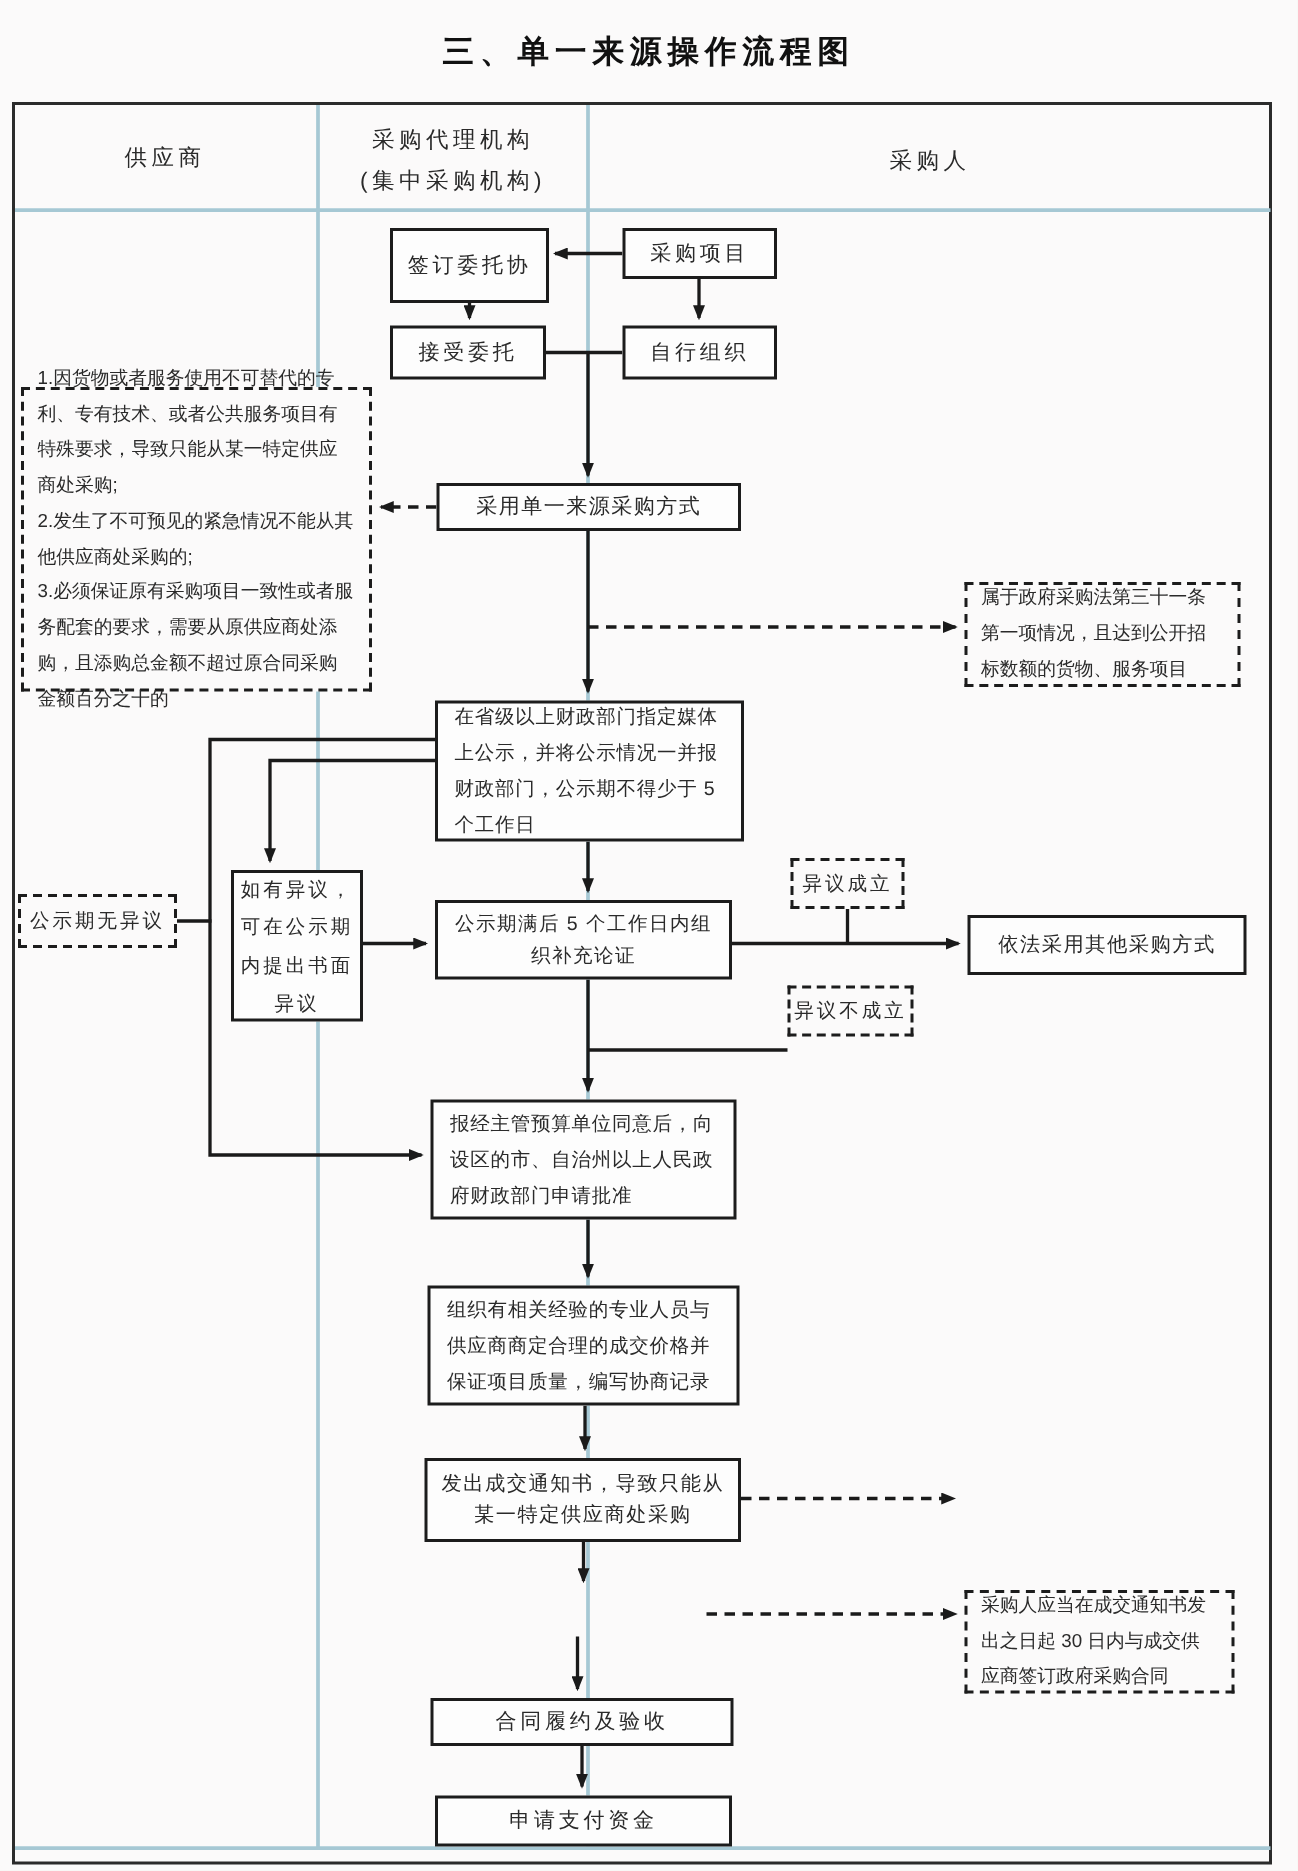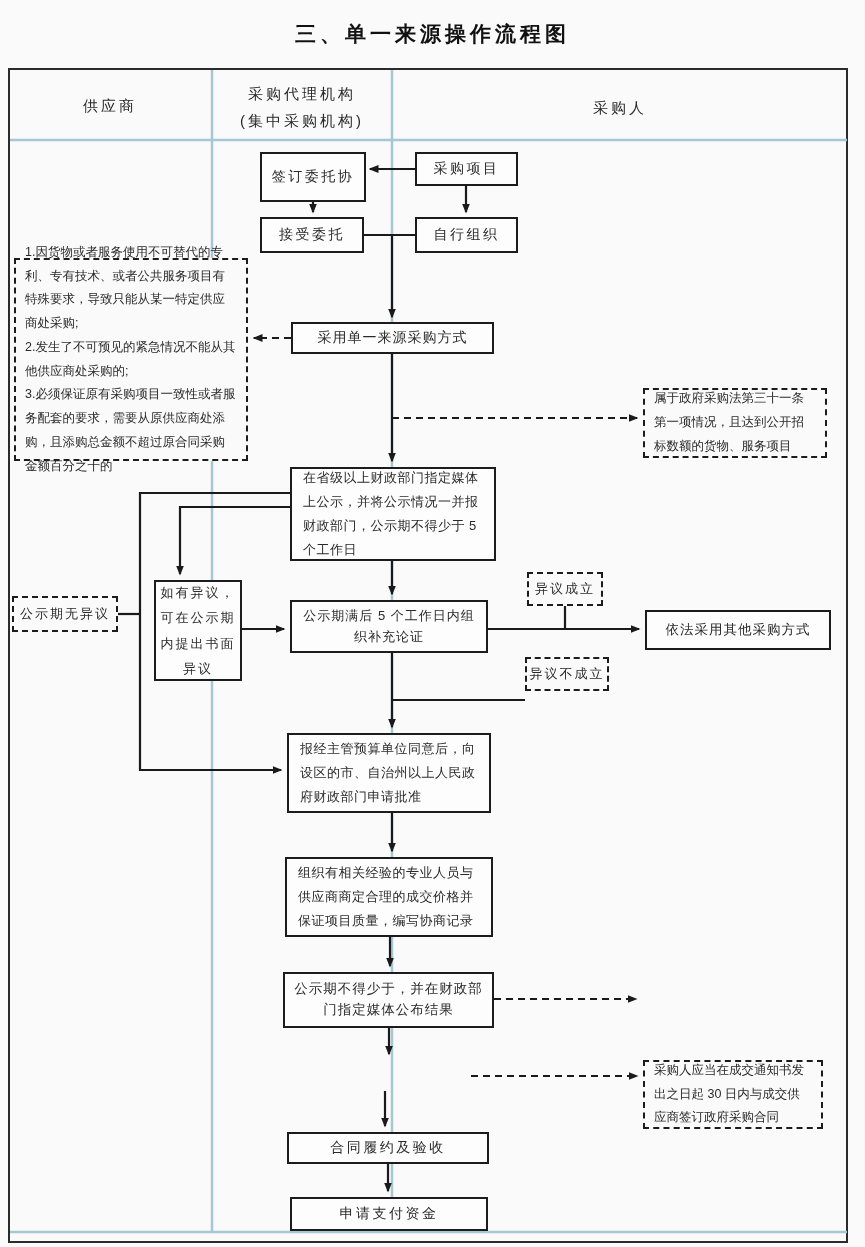--- a/index.html
+++ b/index.html
@@ -114,21 +114,21 @@
   <div class="box tight" style="left:645px;top:610px;width:186px;height:40px;font-size:13.5px;">
       <span>依法采用其他采购方式</span>
     </div>
   <div class="box para" style="left:287px;top:733px;width:204px;height:80px;">
       <span>报经主管预算单位同意后，向设区的市、自治州以上人民政府财政部门申请批准</span>
     </div>
   <div class="box para" style="left:285px;top:857px;width:208px;height:80px;">
       <span>组织有相关经验的专业人员与供应商商定合理的成交价格并保证项目质量，编写协商记录</span>
     </div>
   <div class="box tight" style="left:283px;top:972px;width:211px;height:56px;font-size:13.5px;padding:4px 8px;">
-      <span>公示期不得少于，并在财政部门指定媒体公布结果</span>
+      <span>发出成交通知书，导致只能从某一特定供应商处采购</span>
     </div>
   <div class="box" style="left:287px;top:1132px;width:202px;height:32px;">
       <span>合同履约及验收</span>
     </div>
   <div class="box" style="left:290px;top:1197px;width:198px;height:34px;">
       <span>申请支付资金</span>
     </div>
 
   <div class="dashed note-para" style="left:14px;top:258px;width:234px;height:203px;">
       <span>1.因货物或者服务使用不可替代的专利、专有技术、或者公共服务项目有特殊要求，导致只能从某一特定供应商处采购;

